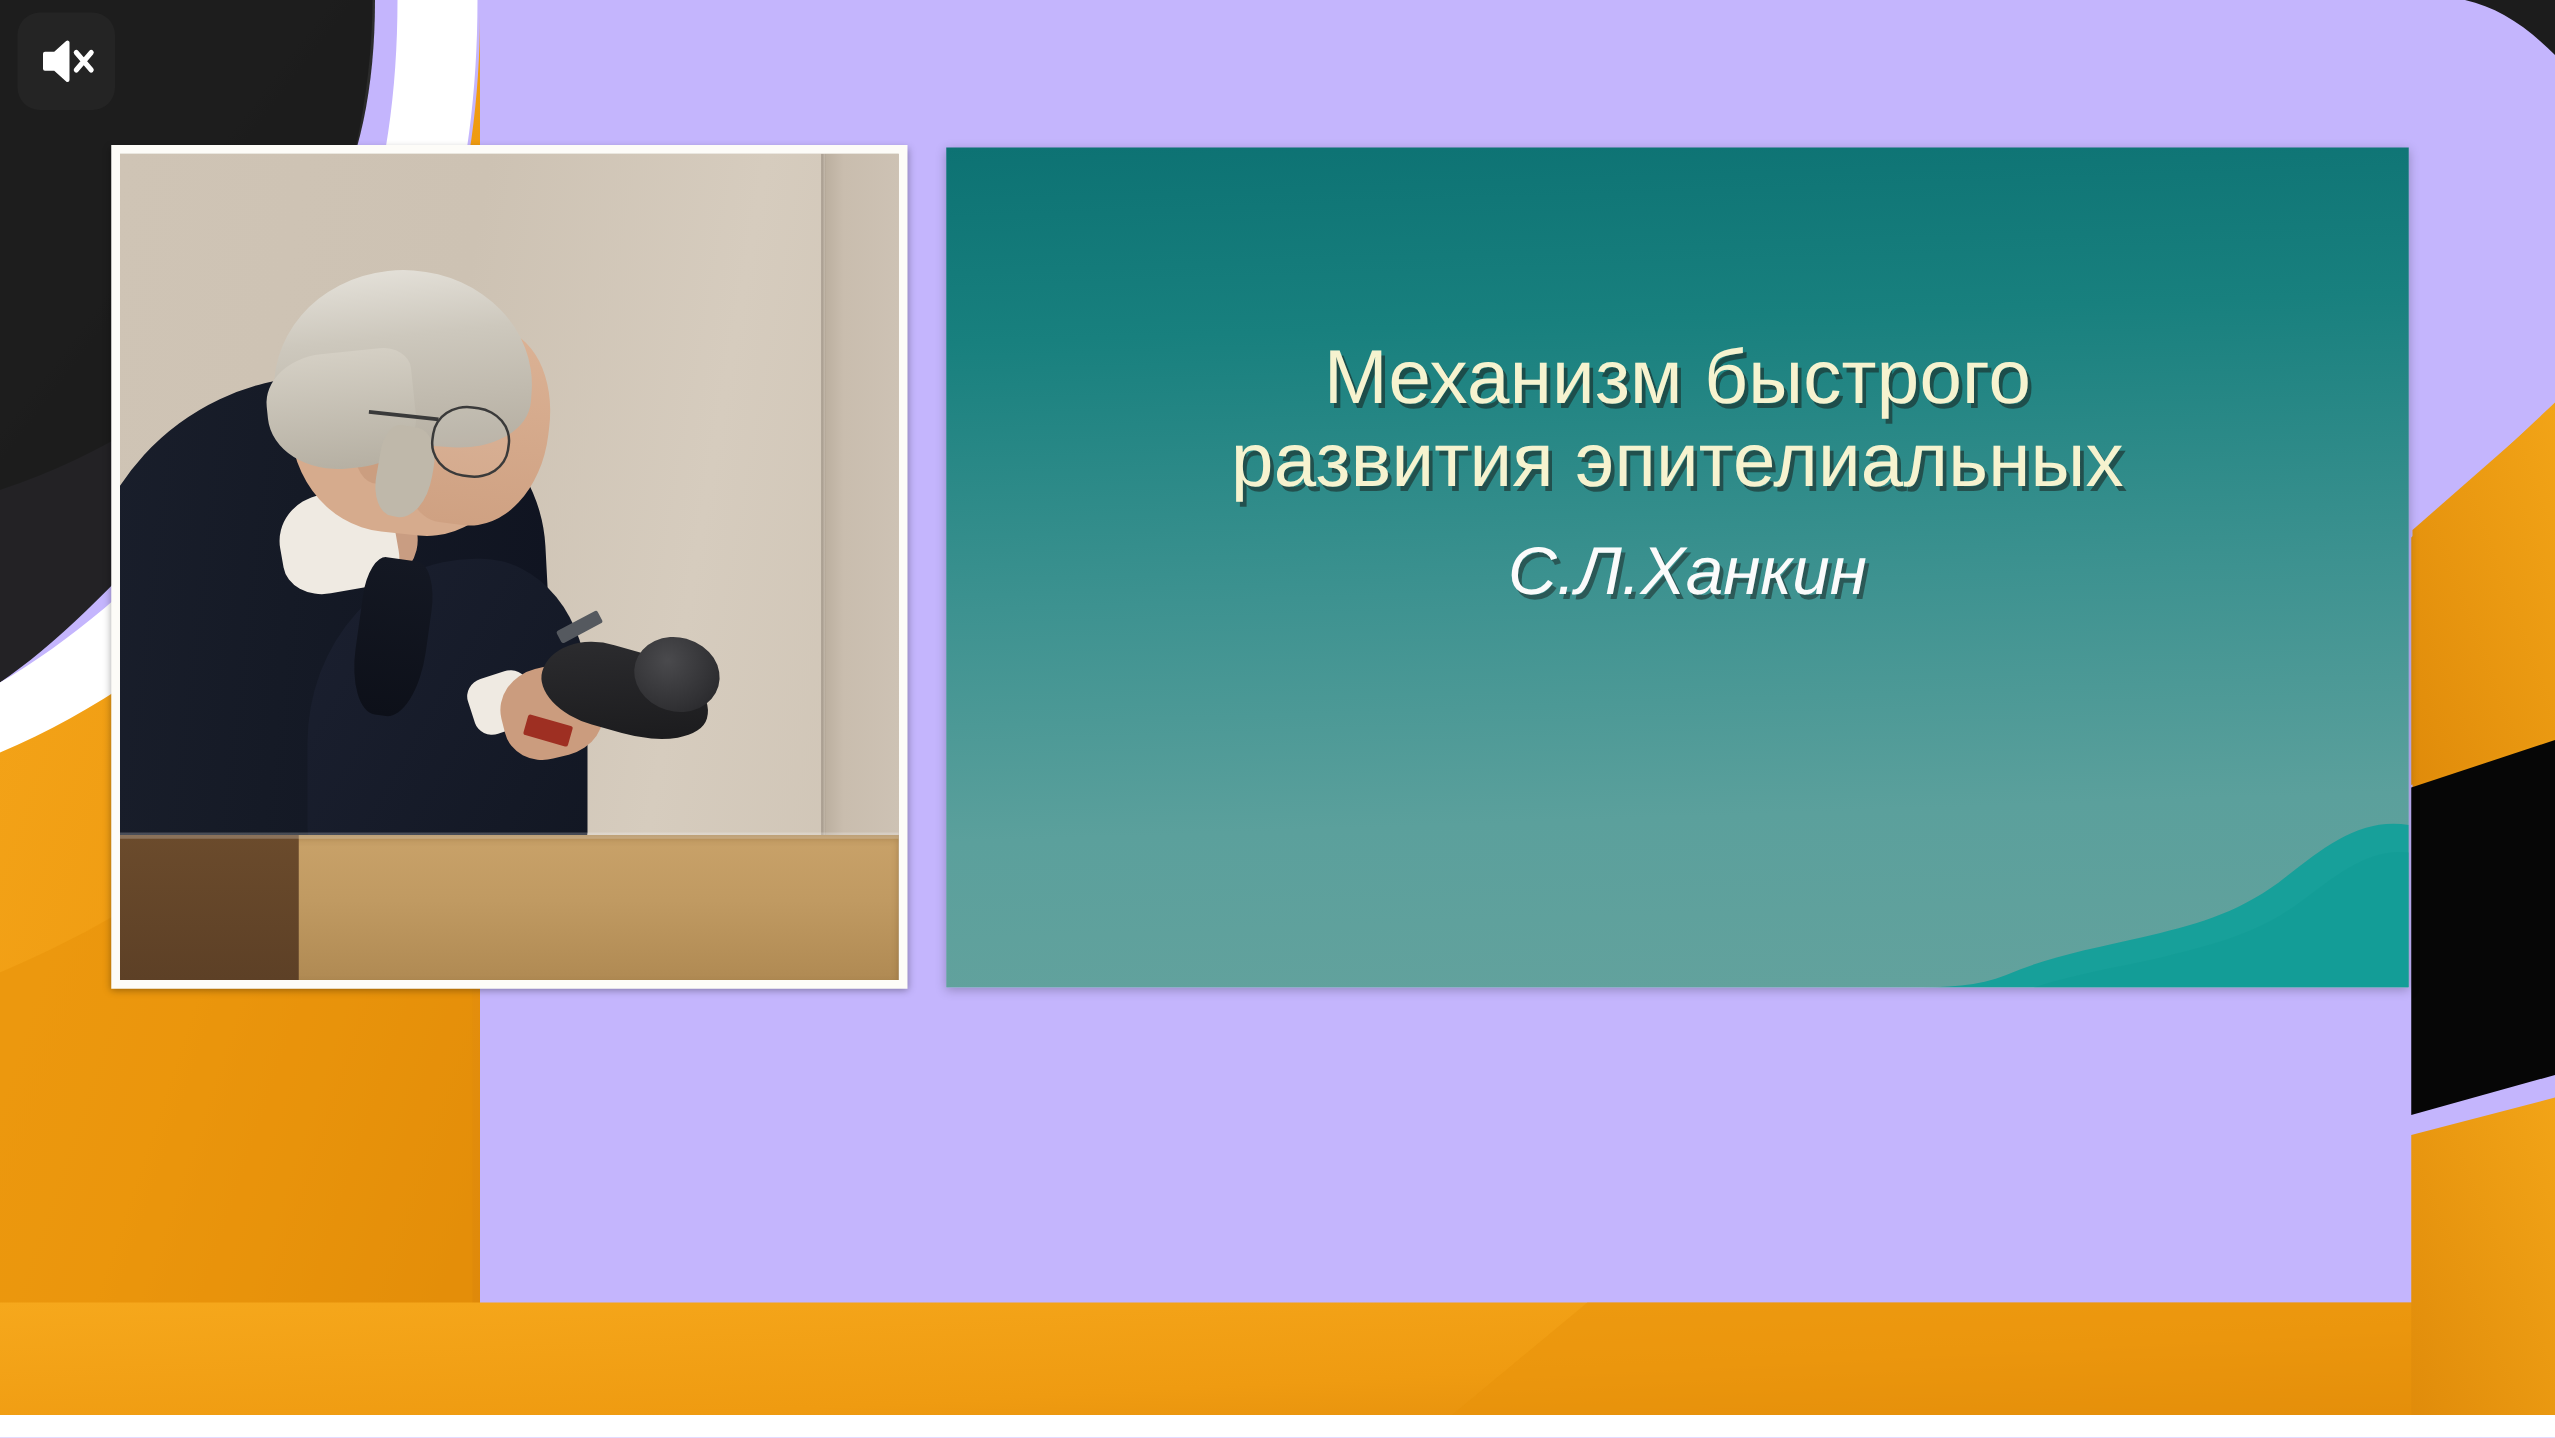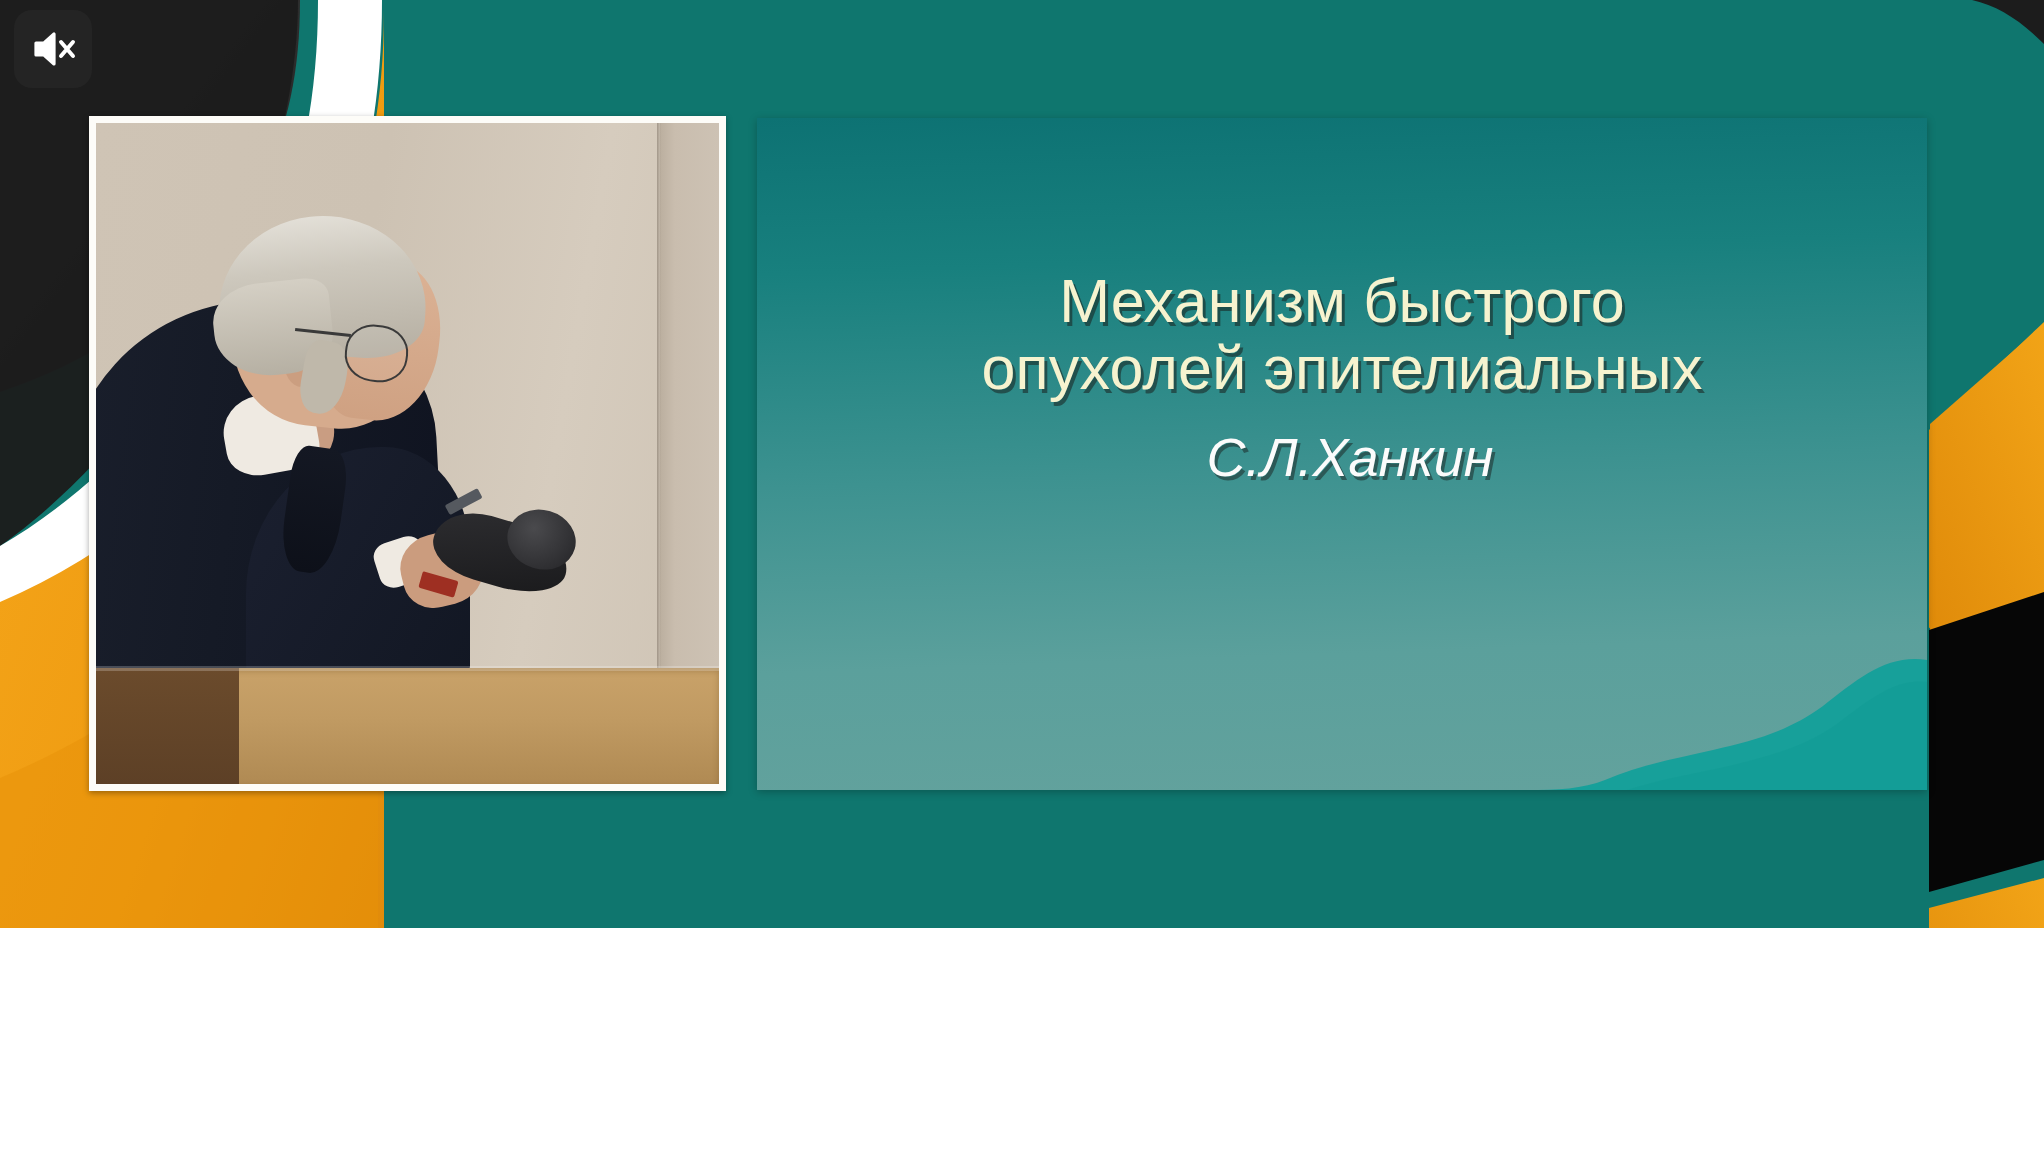--- a/index.html
+++ b/index.html
@@ -1,21 +1,21 @@
 <!DOCTYPE html>
 <html><head>
 <meta charset="utf-8">
 <style>
   html,body{margin:0;padding:0;}
   body{
     width:2044px;height:1150px;overflow:hidden;position:relative;
     background:#ffffff;
     font-family:"Liberation Sans", sans-serif;
   }
-  #stage{position:absolute;inset:0;width:2044px;height:928px;overflow:hidden;background:#0f766e;}
+  #stage{position:absolute;inset:0;width:2044px;height:1132px;overflow:hidden;background:#c4b5fd;}
   #deco-svg{position:absolute;left:0;top:0;width:2044px;height:1150px;}
 
   
   #mute-button{
     position:absolute;left:14px;top:10px;width:78px;height:78px;
     background:#242424;border-radius:18px;
     display:flex;align-items:center;justify-content:center;
     z-index:60;cursor:pointer;
   }
   #mute-button svg{display:block;}
@@ -245,19 +245,19 @@
     <svg id="panel-wave" viewBox="0 0 440 170" preserveAspectRatio="none">
       <path d="M440,40 C400,34 372,58 336,86 C300,112 268,120 226,130
                C186,139 150,146 118,160 C96,169 70,170 40,170 L440,170 Z" fill="#17a09a"></path>
       <path d="M440,62 C408,58 382,80 350,104 C316,128 282,136 242,146
                C206,154 170,160 140,170 L440,170 Z" fill="#139c96" opacity=".75"></path>
     </svg>
 
     <div id="slide-text">
       <div class="slide-title">
         <div>Механизм быстрого</div>
-        <div>опухолей эпителиальных</div>
+        <div>развития эпителиальных</div>
       </div>
       <div class="slide-author">С.Л.Ханкин</div>
     </div>
   </div>
 
 </div>
 
 </body></html>

